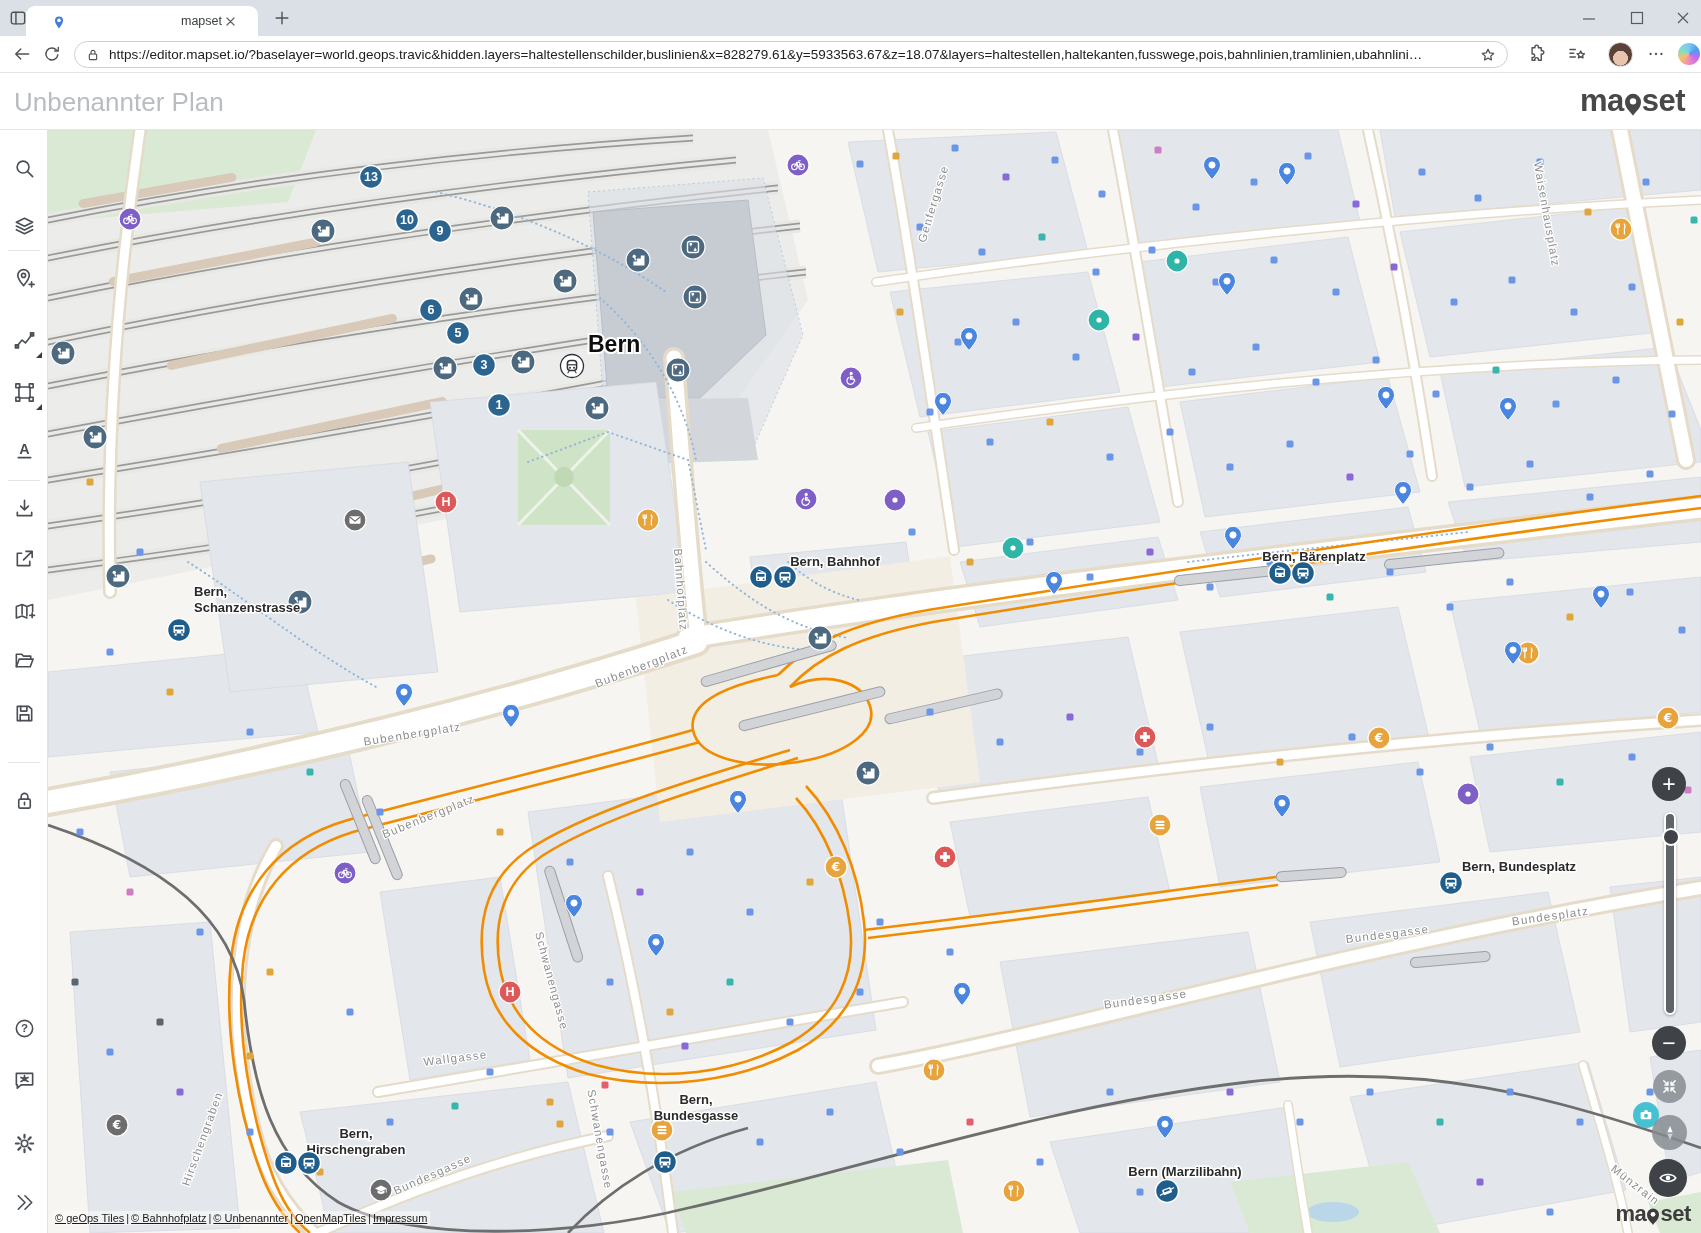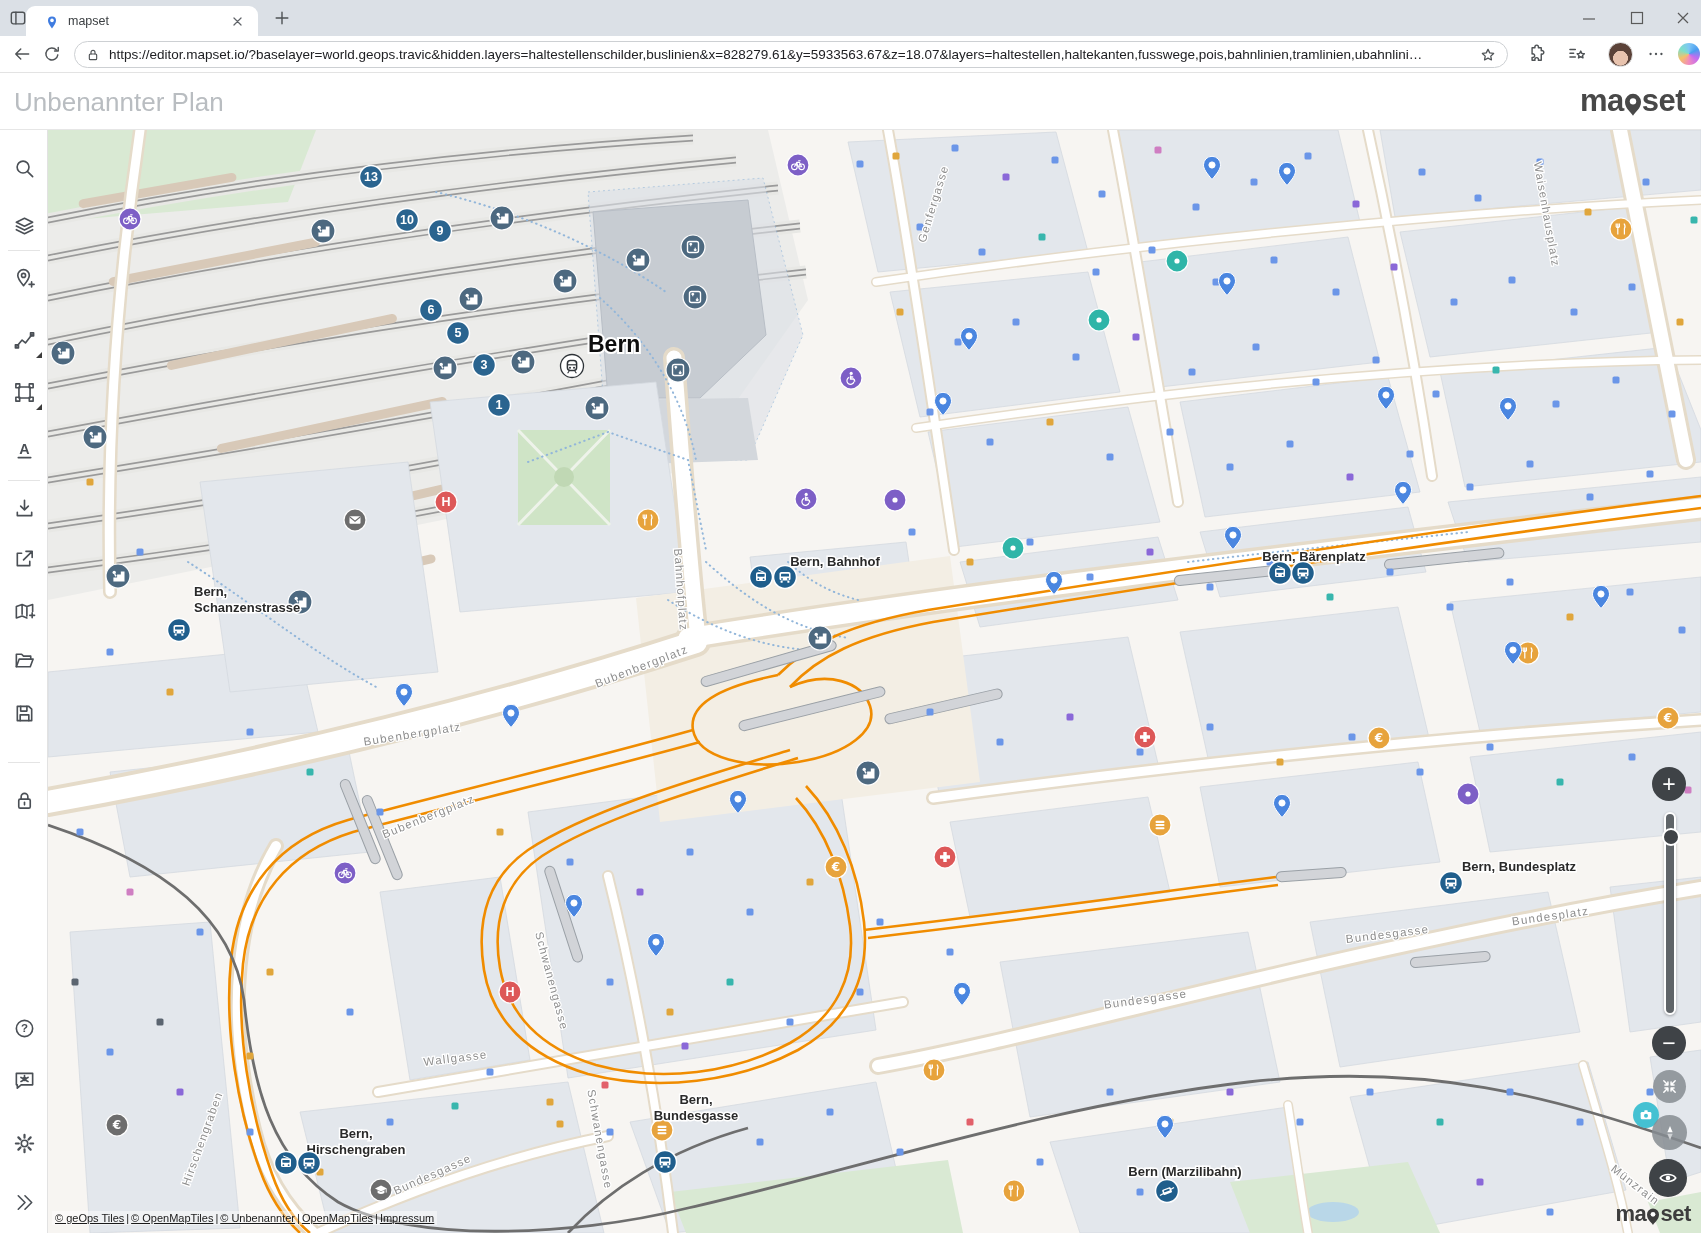--- a/index.html
+++ b/index.html
@@ -1,21 +1,21 @@
 <!DOCTYPE html>
 <html><head>
 <meta charset="utf-8">
 <style>
   * { margin:0; padding:0; box-sizing:border-box; }
   html,body { width:1701px; height:1233px; overflow:hidden; font-family:"Liberation Sans",sans-serif; background:#fff; }
   .stage { position:relative; width:1701px; height:1233px; }
 
   
   .tabstrip { position:absolute; top:0; left:0; width:100%; height:36px; background:#dbe0e6; }
-  .tab { position:absolute; left:26px; top:6px; width:232px; height:30px; background:#fff; border-radius:9px 9px 0 0; display:flex; align-items:center; padding:0 12px; }
+  .tab { position:absolute; left:26px; top:6px; width:232px; height:30px; background:#fff; border-radius:9px 9px 0 0; display:flex; align-items:center; padding:0 19px;text-align:right; }
   .tab .favicon { width:16px; height:16px; margin:0 8px 0 6px; flex:none; }
   .tab .title { font-size:12.5px; color:#3c4043; flex:1; }
   .tab .close { width:17px; height:17px; color:#5f6368; }
   .chrome-ic { width:20px; height:20px; stroke:#4f5356; fill:none; stroke-width:1.7; stroke-linecap:round; stroke-linejoin:round; }
   .tabactions { position:absolute; left:8px; top:8px; }
   .newtab { position:absolute; left:272px; top:8px; }
   .winctl { position:absolute; top:6px; width:24px; height:24px; stroke:#5a5a5a; fill:none; stroke-width:1.2; }
   .toolbar { position:absolute; top:36px; left:0; width:100%; height:37px; background:#fff; border-bottom:1px solid #e3e3e3; }
   .navic { position:absolute; top:8px; }
   .pill { position:absolute; left:74px; top:5px; width:1434px; height:27px; border:1px solid #cdd0d3; border-radius:14px; background:#fff; display:flex; align-items:center; padding:0 10px; }
@@ -1047,16 +1047,16 @@
     <div class="corner-logo">
       <span>ma</span>
         <svg width="12" height="18" viewBox="0 0 15 22">
           <path d="M7.5,21 C5.2,17.3 0,14.6 0,8 A7.5,7.5 0 1 1 15,8 C15,14.6 9.8,17.3 7.5,21 Z" fill="#3d3d3d"></path>
           <circle cx="7.5" cy="7.6" r="3" fill="#fff"></circle>
         </svg>
         <span>set</span>
     </div>
 
     <div class="attribution">
-      <a>© geOps Tiles</a><a>© OpenMapTiles</a><a>© Unbenannter</a><a>OpenMapTiles</a><a>Impressum</a>
+      <a>© geOps Tiles</a><a>© Bahnhofplatz</a><a>© Unbenannter</a><a>OpenMapTiles</a><a>Impressum</a>
     </div>
   </div>
 </div>
 
 </body></html>

